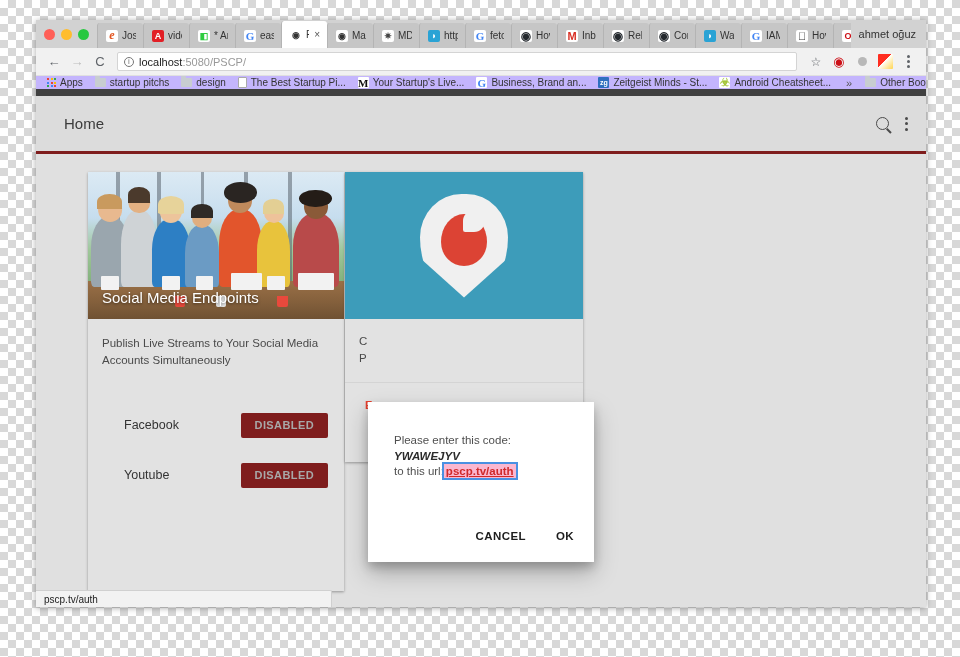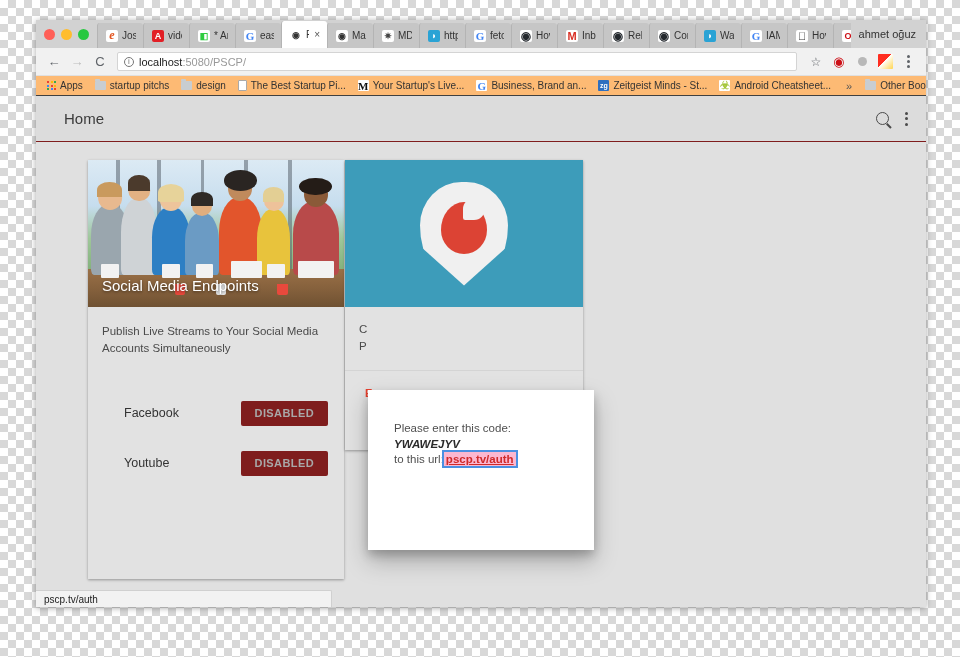--- a/index.html
+++ b/index.html
@@ -138,22 +138,22 @@
     width: 15px; height: 15px;
     background: linear-gradient(135deg,#ff2d20 0%,#ff2d20 45%,#fff 45%,#ffd54f 100%);
     border-radius: 1px;
   }
   .kebab { display: flex; flex-direction: column; gap: 2px; align-items: center; }
   .kebab i { width: 3px; height: 3px; background: #5f6368; border-radius: 50%; display: block; }
 
   
   .bookmarks {
     height: 20px;
-    background: #fdba74;
-    border-bottom: 1px solid #404040;
+    background: #c4b5fd;
+    border-bottom: 7px solid #404040;
     display: flex; align-items: center;
     padding: 0 6px;
     gap: 2px;
     flex: 0 0 20px;
     font-size: 10px; color: #333;
     white-space: nowrap;
     overflow: hidden;
   }
   .bm { display: flex; align-items: center; gap: 4px; padding: 0 5px; height: 18px; }
   .bm-label { font-size: 10px; color: #333; }
@@ -196,25 +196,25 @@
   .bm-spacer { flex: 1; }
 
   
   .viewport {
     flex: 1;
     background: #e0e0e0;
     position: relative;
     overflow: hidden;
   }
   .app-bar {
-    height: 46px;
+    height: 58px;
     background: #dcdcdc;
     display: flex; align-items: center;
     padding: 0 18px 0 28px;
-    border-bottom: 1px solid #7f1d1d;
+    border-bottom: 3px solid #7f1d1d;
   }
   .app-title { font-size: 15px; color: #3b3b3b; flex: 1; }
   .appbar-actions { display: flex; align-items: center; gap: 16px; }
   .search-ico {
     width: 13px; height: 13px;
     border: 1.6px solid #4a4a4a; border-radius: 50%;
     position: relative;
   }
   .search-ico:after {
     content: ''; position: absolute;
@@ -643,20 +643,24 @@
         <div class="peri-actions">
           <button class="btn-flat">E</button>
         </div>
       </div>
 
       <div class="dialog">
         <div class="dlg-body">
           <span>Please enter this code: </span><span class="dlg-code">YWAWEJYV</span><br>
           <span>to this url:</span><span class="dlg-link">pscp.tv/auth</span>
         </div>
+        <div class="dlg-actions">
+          <button class="dlg-btn">CANCEL</button>
+          <button class="dlg-btn">OK</button>
+        </div>
       </div>
 
     </div>
 
     <div class="status-bar">pscp.tv/auth</div>
 
   </div>
 </div>
 
 </body></html>

